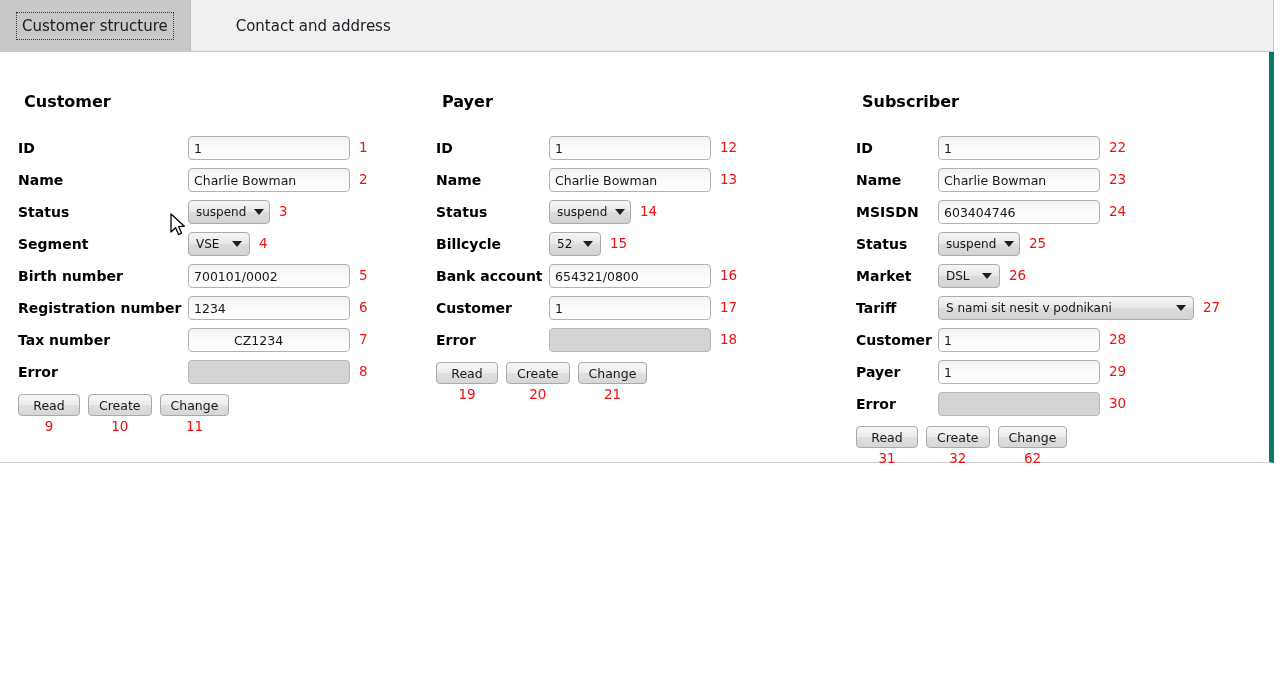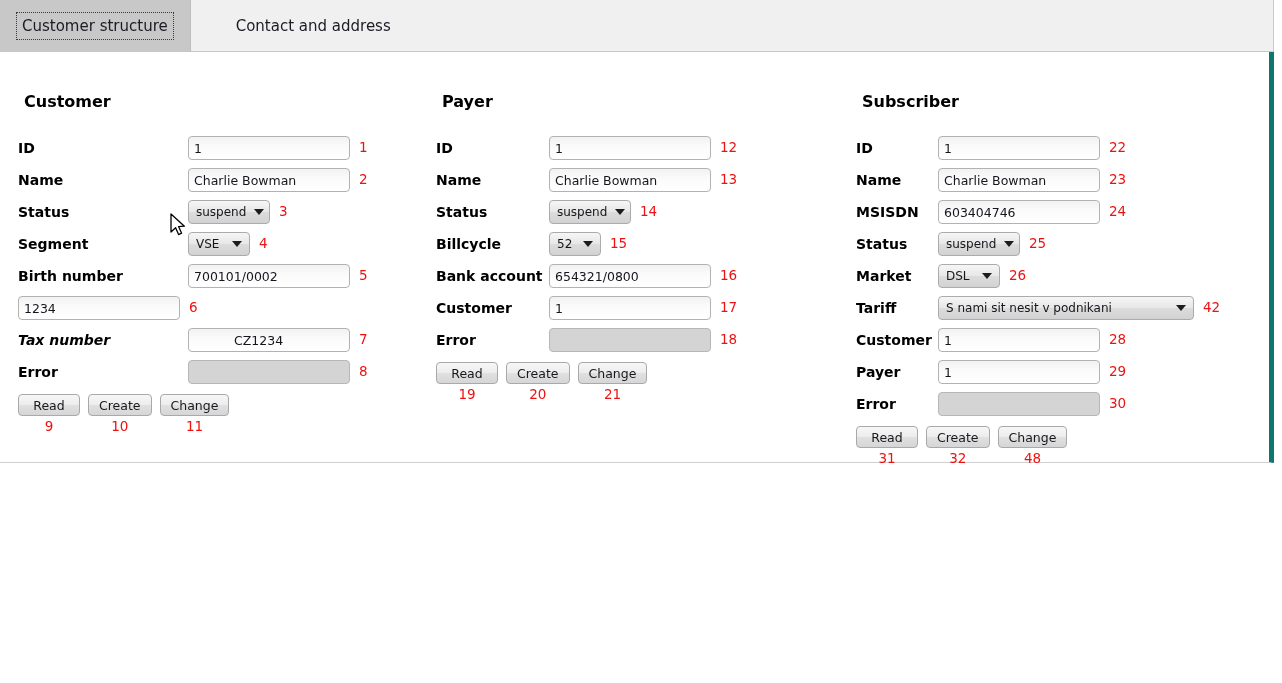--- a/index.html
+++ b/index.html
@@ -204,27 +204,28 @@
             </div>
           </div>
           <div class="row">
             <div class="lbl" style="width: 170px;">Birth number</div>
             <div class="ctl">
               <input type="text" class="tinput" value="700101/0002" style="width: 162px;">
               <span class="num num-inline">5</span>
             </div>
           </div>
           <div class="row">
+            <div class="lbl" style="width: 170px;">Registration number</div>
             <div class="ctl">
               <input type="text" class="tinput" value="1234" style="width: 162px;">
               <span class="num num-inline">6</span>
             </div>
           </div>
           <div class="row">
-            <div class="lbl" style="width: 170px; font-style: italic;">Tax number</div>
+            <div class="lbl" style="width: 170px;">Tax number</div>
             <div class="ctl">
               <input type="text" class="tinput" value="CZ1234" style="width: 162px; padding-left: 45px;">
               <span class="num num-inline">7</span>
             </div>
           </div>
           <div class="row">
             <div class="lbl" style="width: 170px;">Error</div>
             <div class="ctl">
               <input type="text" class="tinput disabled" disabled="" style="width: 162px;">
               <span class="num num-inline">8</span>
@@ -366,21 +367,21 @@
               <span class="num num-inline">26</span>
             </div>
           </div>
           <div class="row">
             <div class="lbl" style="width: 82px;">Tariff</div>
             <div class="ctl">
               <div class="sel wide" style="width: 256px;">
                 <span>S nami sit nesit v podnikani</span>
                 <span class="caret"></span>
               </div>
-              <span class="num num-inline">42</span>
+              <span class="num num-inline">27</span>
             </div>
           </div>
           <div class="row">
             <div class="lbl" style="width: 82px;">Customer</div>
             <div class="ctl">
               <input type="text" class="tinput" value="1" style="width: 162px;">
               <span class="num num-inline">28</span>
             </div>
           </div>
           <div class="row">
@@ -401,21 +402,21 @@
             <div class="btnwrap">
               <button class="btn">Read</button>
               <span class="num num-below">31</span>
             </div>
             <div class="btnwrap">
               <button class="btn">Create</button>
               <span class="num num-below">32</span>
             </div>
             <div class="btnwrap">
               <button class="btn">Change</button>
-              <span class="num num-below">48</span>
+              <span class="num num-below">62</span>
             </div>
           </div>
         </div>
     </div>
 
   </div>
 
   <div class="cursor" style="left: 170px; top: 213px;">
     <svg width="18" height="26" viewBox="0 0 18 26" xmlns="http://www.w3.org/2000/svg">
       <polygon points="1,1 1,19 5.6,14.8 8.6,21.6 11.6,20.2 8.6,13.6 14.4,13.2" fill="#ffffff" stroke="#000000" stroke-width="1.3" stroke-linejoin="round"></polygon>

